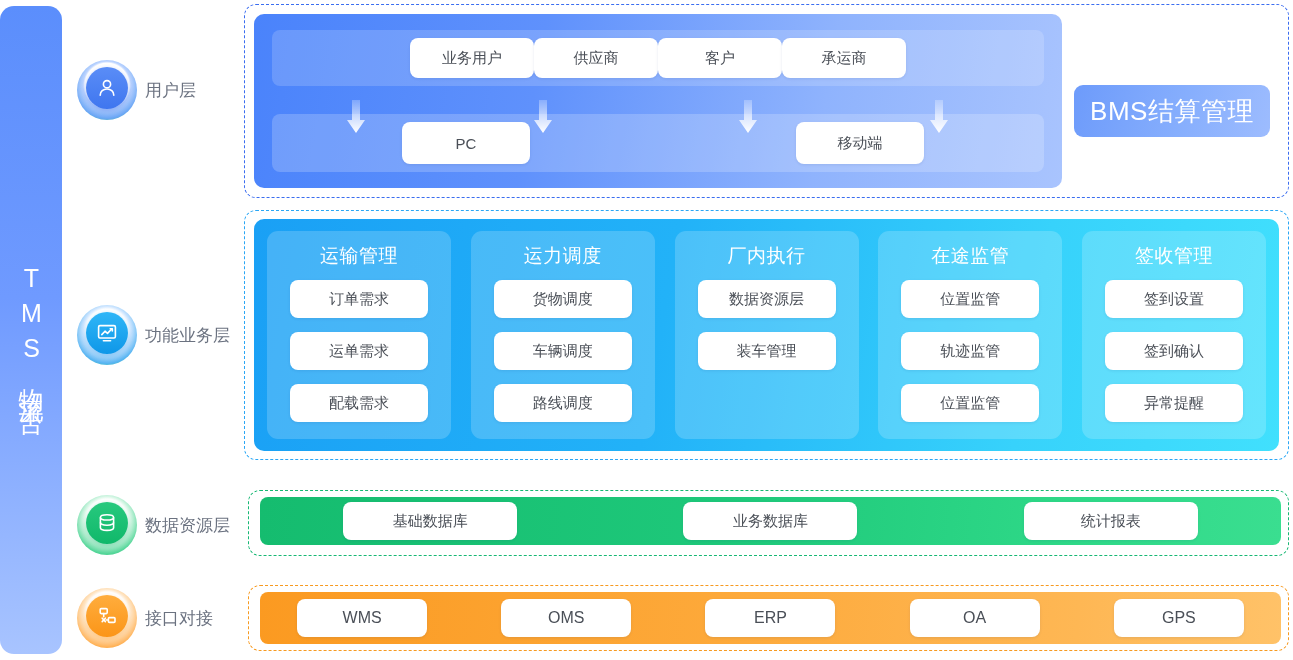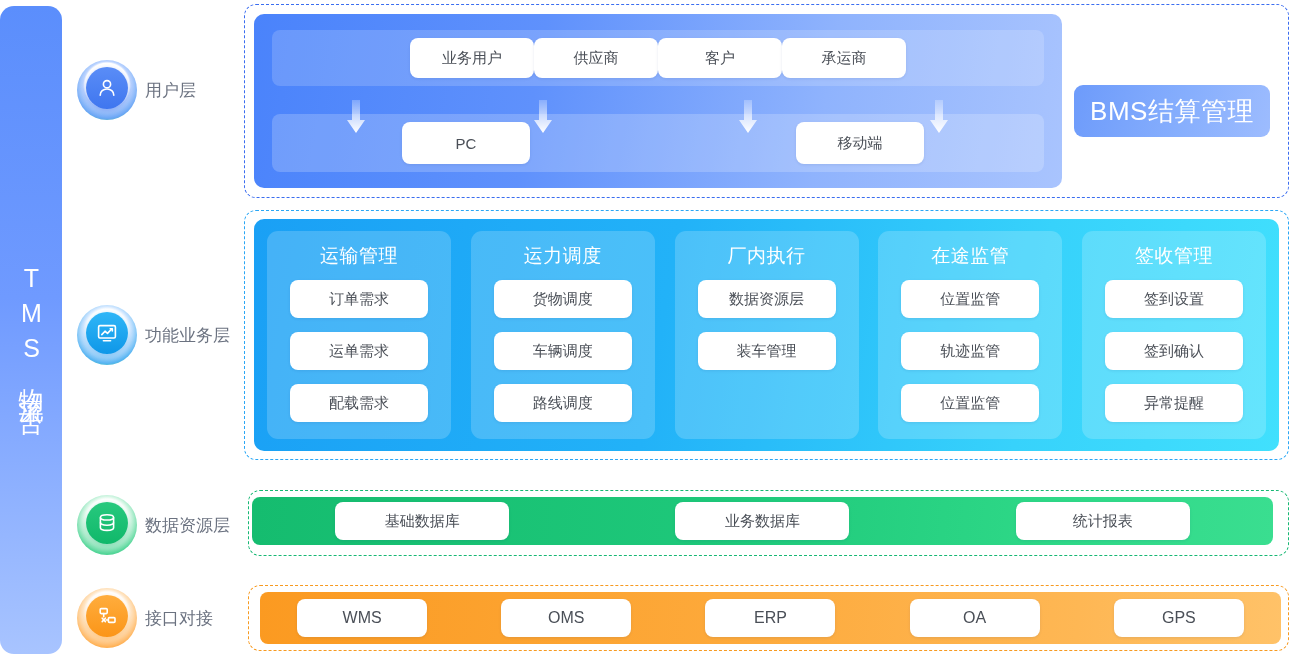--- a/index.html
+++ b/index.html
@@ -154,21 +154,21 @@
   .func-item {
     width: 138px; height: 38px;
     margin-bottom: 14px;
     font-size: 15px;
   }
   .func-item:last-child { margin-bottom: 0; }
 
   
   .data-panel {
     position: absolute;
-    left: 252px; top: 497px;
+    left: 260px; top: 497px;
     width: 1021px; height: 48px;
     border-radius: 8px;
     background: linear-gradient(95deg, #15bc6f 0%, #1ec87a 45%, #2fd988 80%, #3ade90 100%);
     display: flex; align-items: center; justify-content: space-around; text-align: center;
   }
   .data-pill { width: 174px; height: 38px; font-size: 15px; }
 
   .green-arrow {
     position: absolute;
     left: 424px; top: 556px;

